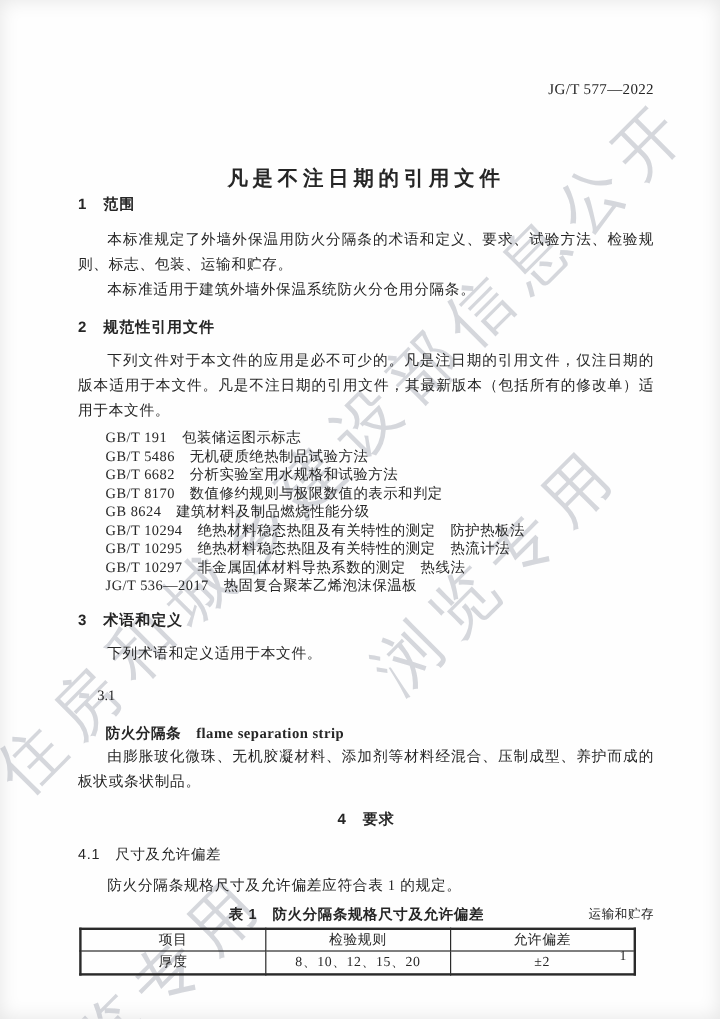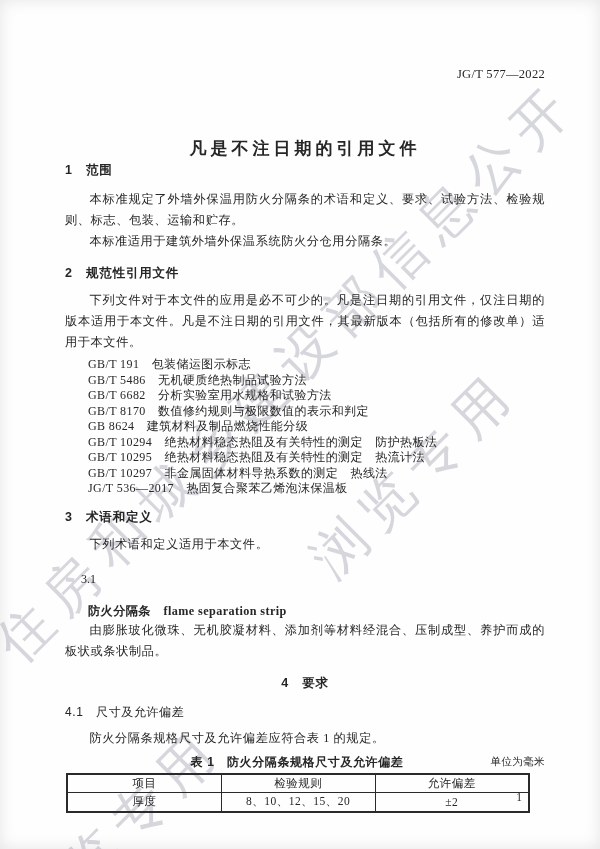--- a/index.html
+++ b/index.html
@@ -167,21 +167,21 @@
     <p class="clause-num">3.1</p>
     <p class="term">防火分隔条　flame separation strip</p>
     <p class="body ind">由膨胀玻化微珠、无机胶凝材料、添加剂等材料经混合、压制成型、养护而成的板状或条状制品。</p>
 
     <h2 class="sec" id="s4h">4　要求</h2>
     <h3 class="subsec" id="s41h">4.1　尺寸及允许偏差</h3>
     <p class="body ind" id="s4p">防火分隔条规格尺寸及允许偏差应符合表 1 的规定。</p>
 
     <div class="caption-row">
       <span class="caption">表 1　防火分隔条规格尺寸及允许偏差</span>
-      <span class="unit">单位为毫米</span>
+      <span class="unit">运输和贮存</span>
     </div>
 
     <table class="spec">
       <tbody>
           <tr>
         <th style="width:33.4%">项目</th>
         <th style="width:33.3%">检验规则</th>
         <th style="width:33.3%">允许偏差</th>
       </tr>
       <tr>

